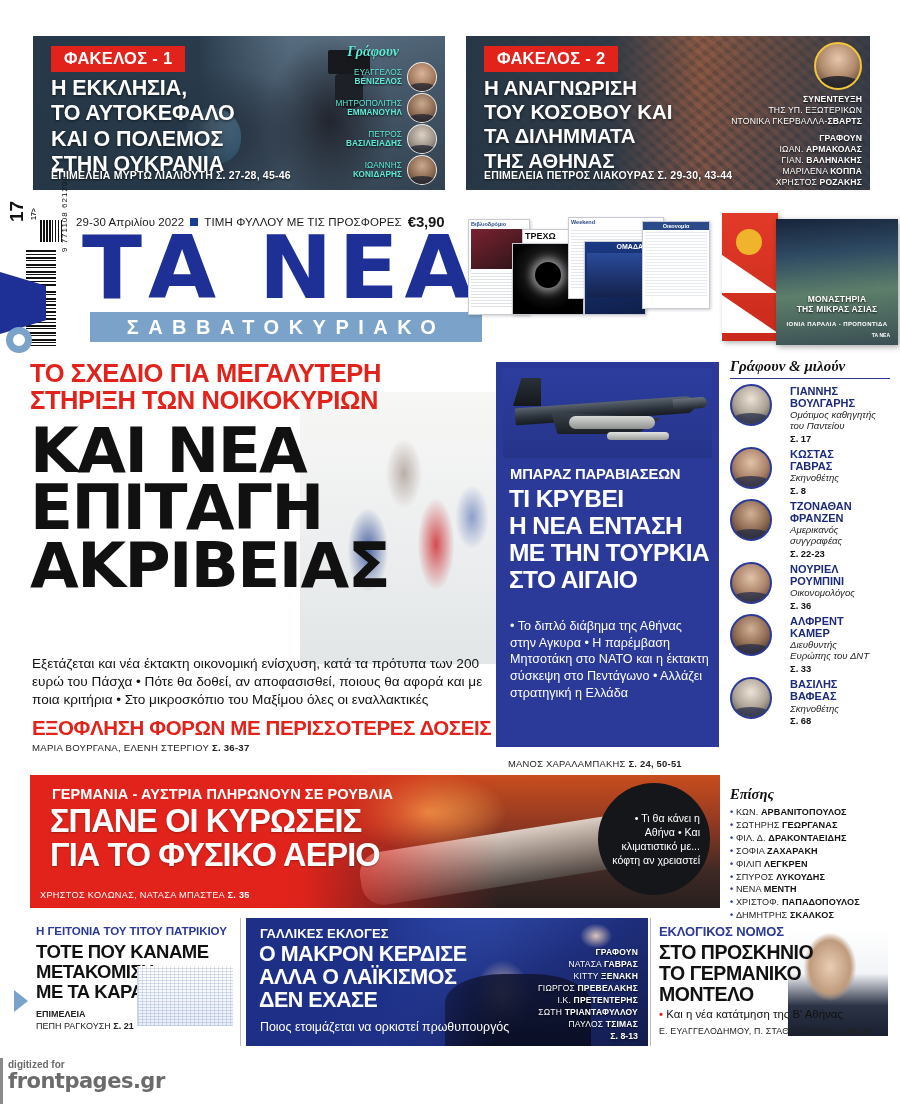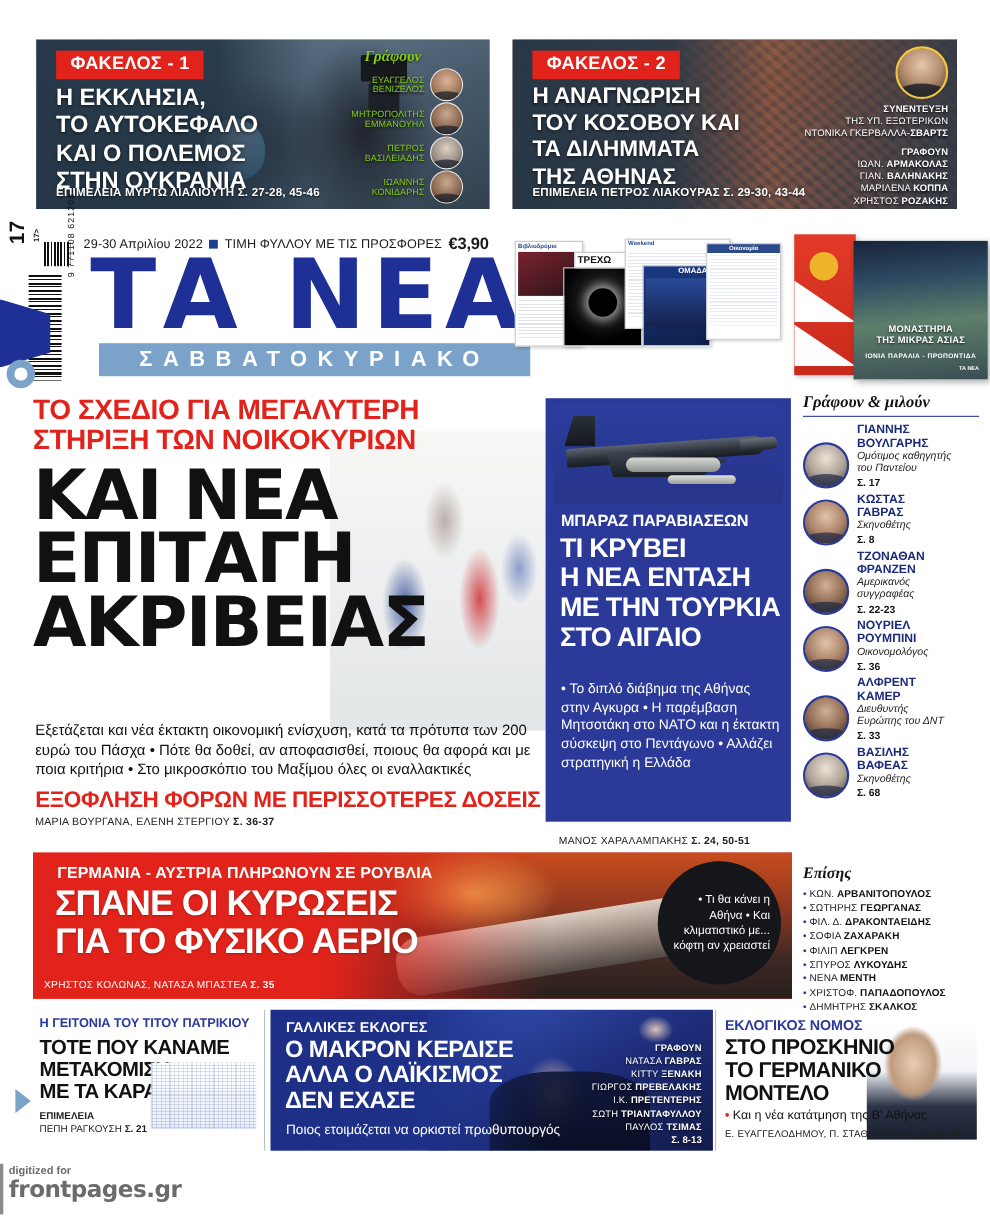--- a/index.html
+++ b/index.html
@@ -70,38 +70,38 @@
   .dos-credit {
     position: absolute; left: 18px; bottom: 9px;
     color: #fff; font-size: 10.5px; font-weight: 600; letter-spacing: .2px;
     text-shadow: 0 1px 2px rgba(0,0,0,.8);
   }
   .dos-credit b { font-weight: bold; }
   .dos-credit .lbl { font-weight: bold; }
 
   
   .dos-authors {
-    position: absolute; right: 24px; top: 8px; width: 140px;
-    text-align: right; color: #84cc16;
+    position: absolute; right: 8px; top: 8px; width: 140px;
+    text-align: right; color: #5eead4;
   }
   .dos-authors .gr-label {
     font-family: "Liberation Serif", "DejaVu Serif", serif;
     font-style: italic; font-weight: bold; font-size: 14px;
     margin-right: 38px; margin-bottom: 2px;
     text-shadow: 0 1px 2px rgba(0,0,0,.7);
   }
   .auth-row {
     display: flex; align-items: center; justify-content: flex-end;
     gap: 5px; margin-bottom: 1px;
   }
   .auth-row .nm {
     font-size: 8.2px; line-height: 1.12; letter-spacing: .1px;
     text-shadow: 0 1px 2px rgba(0,0,0,.8); text-align: right;
   }
-  .auth-row .nm .b { font-weight: normal; display:block; }
+  .auth-row .nm .b { font-weight: bold; display:block; }
   .auth-row .nm .s { display:block; }
   .face {
     width: 30px; height: 30px; border-radius: 50%; flex: 0 0 30px;
     border: 1.5px solid rgba(255,255,255,.85);
     background: radial-gradient(circle at 50% 38%, #d8b49a 0%, #a87f63 52%, #4d3a2e 100%);
     position: relative; overflow: hidden;
   }
   .face::after {
     content:""; position:absolute; left:-10%; bottom:-32%; width:120%; height:60%;
     border-radius: 50% 50% 0 0; background: rgba(25,30,45,.72);
@@ -318,21 +318,21 @@
   }
   .aeg-credit b { font-weight:bold; }
 
   
   .side { position:absolute; left:730px; top:358px; width:160px; }
   .side-title {
     font-family:"Liberation Serif","DejaVu Serif",serif;
     font-style: italic; font-weight: bold; font-size: 15px; color:#111;
     padding-bottom: 3px; border-bottom: 1.5px solid #2b3a98; margin-bottom: 5px;
   }
-  .side-row { display:flex; gap:7px; align-items:flex-end; margin-bottom: 3px; }
+  .side-row { display:flex; gap:18px; align-items:flex-start; margin-bottom: 3px; }
   .side-av {
     width:42px; height:42px; flex:0 0 42px; border-radius:50%;
     background: radial-gradient(circle at 50% 36%, #e0c3a9 0%, #ab836a 52%, #3c2f28 100%);
     border: 2px solid #2b3a98; position:relative; overflow:hidden;
   }
   .side-av::after {
     content:""; position:absolute; left:-10%; bottom:-30%; width:120%; height:58%;
     border-radius:50% 50% 0 0; background: rgba(30,40,70,.7);
   }
   .side-av.g { background: radial-gradient(circle at 50% 34%, #ece2d6 0%, #ada396 52%, #403a33 100%); }

